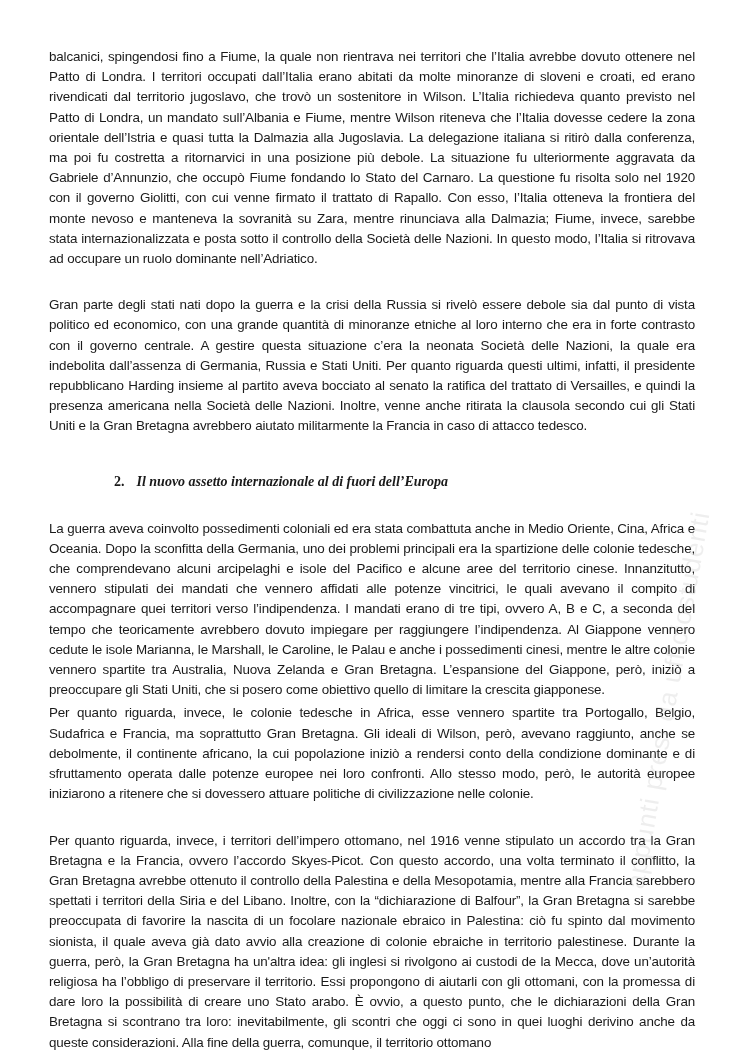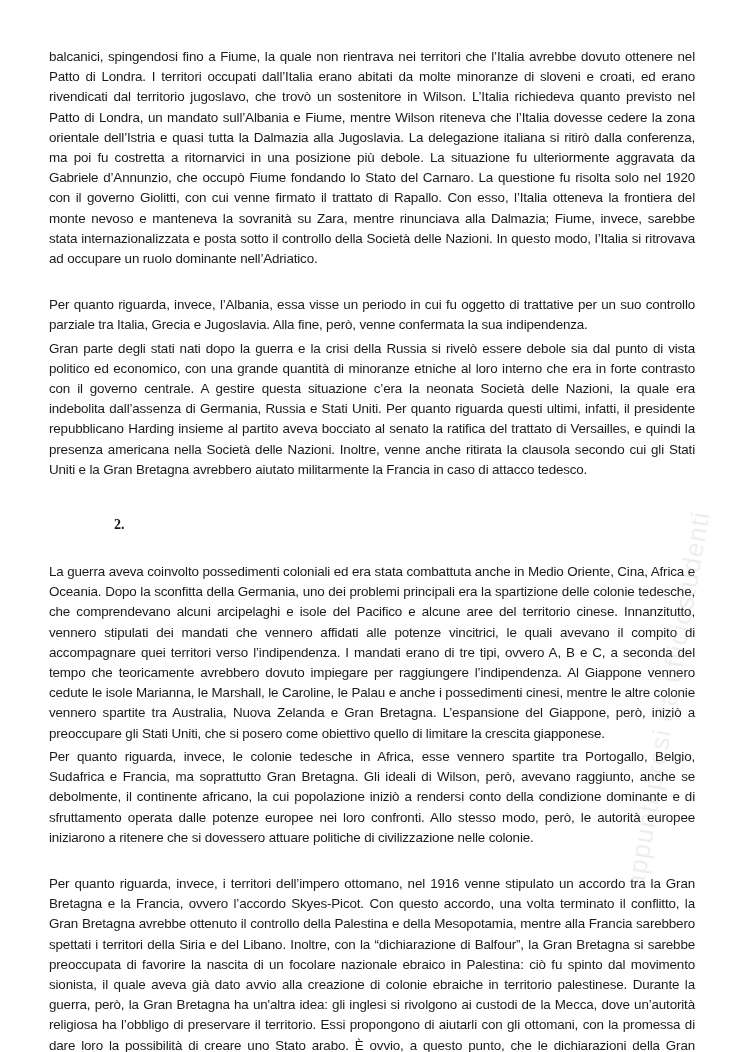--- a/index.html
+++ b/index.html
@@ -60,26 +60,26 @@
       letter-spacing: 1px;
       pointer-events: none;
     }
   </style>
 </head>
 <body>
 
 <div class="page">
   <p class="para">balcanici, spingendosi fino a Fiume, la quale non rientrava nei territori che l’Italia avrebbe dovuto ottenere nel Patto di Londra. I territori occupati dall’Italia erano abitati da molte minoranze di sloveni e croati, ed erano rivendicati dal territorio jugoslavo, che trovò un sostenitore in Wilson. L’Italia richiedeva quanto previsto nel Patto di Londra, un mandato sull’Albania e Fiume, mentre Wilson riteneva che l’Italia dovesse cedere la zona orientale dell’Istria e quasi tutta la Dalmazia alla Jugoslavia. La delegazione italiana si ritirò dalla conferenza, ma poi fu costretta a ritornarvici in una posizione più debole. La situazione fu ulteriormente aggravata da Gabriele d’Annunzio, che occupò Fiume fondando lo Stato del Carnaro. La questione fu risolta solo nel 1920 con il governo Giolitti, con cui venne firmato il trattato di Rapallo. Con esso, l’Italia otteneva la frontiera del monte nevoso e manteneva la sovranità su Zara, mentre rinunciava alla Dalmazia; Fiume, invece, sarebbe stata internazionalizzata e posta sotto il controllo della Società delle Nazioni. In questo modo, l’Italia si ritrovava ad occupare un ruolo dominante nell’Adriatico.</p>
   <div class="gap"></div>
-  <p class="para">Per quanto riguarda, invece, l’Albania, essa visse un periodo in cui fu oggetto di trattative per un suo controllo parziale tra Italia, Grecia e Jugoslavia. Alla fine, però, venne confermata la sua indipendenza.</p>
   <p class="para">Gran parte degli stati nati dopo la guerra e la crisi della Russia si rivelò essere debole sia dal punto di vista politico ed economico, con una grande quantità di minoranze etniche al loro interno che era in forte contrasto con il governo centrale. A gestire questa situazione c’era la neonata Società delle Nazioni, la quale era indebolita dall’assenza di Germania, Russia e Stati Uniti. Per quanto riguarda questi ultimi, infatti, il presidente repubblicano Harding insieme al partito aveva bocciato al senato la ratifica del trattato di Versailles, e quindi la presenza americana nella Società delle Nazioni. Inoltre, venne anche ritirata la clausola secondo cui gli Stati Uniti e la Gran Bretagna avrebbero aiutato militarmente la Francia in caso di attacco tedesco.</p>
   <div class="gap"></div>
   <div class="gap" style="height:12px"></div>
   <h2 class="heading">
     <span class="num">2.</span>
+    <span class="title">Il nuovo assetto internazionale al di fuori dell’Europa</span>
   </h2>
   <div class="gap" style="height:24px"></div>
   <p class="para">La guerra aveva coinvolto possedimenti coloniali ed era stata combattuta anche in Medio Oriente, Cina, Africa e Oceania. Dopo la sconfitta della Germania, uno dei problemi principali era la spartizione delle colonie tedesche, che comprendevano alcuni arcipelaghi e isole del Pacifico e alcune aree del territorio cinese. Innanzitutto, vennero stipulati dei mandati che vennero affidati alle potenze vincitrici, le quali avevano il compito di accompagnare quei territori verso l’indipendenza. I mandati erano di tre tipi, ovvero A, B e C, a seconda del tempo che teoricamente avrebbero dovuto impiegare per raggiungere l’indipendenza. Al Giappone vennero cedute le isole Marianna, le Marshall, le Caroline, le Palau e anche i possedimenti cinesi, mentre le altre colonie vennero spartite tra Australia, Nuova Zelanda e Gran Bretagna. L’espansione del Giappone, però, iniziò a preoccupare gli Stati Uniti, che si posero come obiettivo quello di limitare la crescita giapponese.</p>
   <p class="para">Per quanto riguarda, invece, le colonie tedesche in Africa, esse vennero spartite tra Portogallo, Belgio, Sudafrica e Francia, ma soprattutto Gran Bretagna. Gli ideali di Wilson, però, avevano raggiunto, anche se debolmente, il continente africano, la cui popolazione iniziò a rendersi conto della condizione dominante e di sfruttamento operata dalle potenze europee nei loro confronti. Allo stesso modo, però, le autorità europee iniziarono a ritenere che si dovessero attuare politiche di civilizzazione nelle colonie.</p>
   <div class="gap"></div>
   <p class="para">Per quanto riguarda, invece, i territori dell’impero ottomano, nel 1916 venne stipulato un accordo tra la Gran Bretagna e la Francia, ovvero l’accordo Skyes-Picot. Con questo accordo, una volta terminato il conflitto, la Gran Bretagna avrebbe ottenuto il controllo della Palestina e della Mesopotamia, mentre alla Francia sarebbero spettati i territori della Siria e del Libano. Inoltre, con la “dichiarazione di Balfour”, la Gran Bretagna si sarebbe preoccupata di favorire la nascita di un focolare nazionale ebraico in Palestina: ciò fu spinto dal movimento sionista, il quale aveva già dato avvio alla creazione di colonie ebraiche in territorio palestinese. Durante la guerra, però, la Gran Bretagna ha un'altra idea: gli inglesi si rivolgono ai custodi de la Mecca, dove un’autorità religiosa ha l’obbligo di preservare il territorio. Essi propongono di aiutarli con gli ottomani, con la promessa di dare loro la possibilità di creare uno Stato arabo. È ovvio, a questo punto, che le dichiarazioni della Gran Bretagna si scontrano tra loro: inevitabilmente, gli scontri che oggi ci sono in quei luoghi derivino anche da queste considerazioni. Alla fine della guerra, comunque, il territorio ottomano</p>
 </div>
 
 <div class="watermark">appunti presi da ufficiostudenti</div>
 

